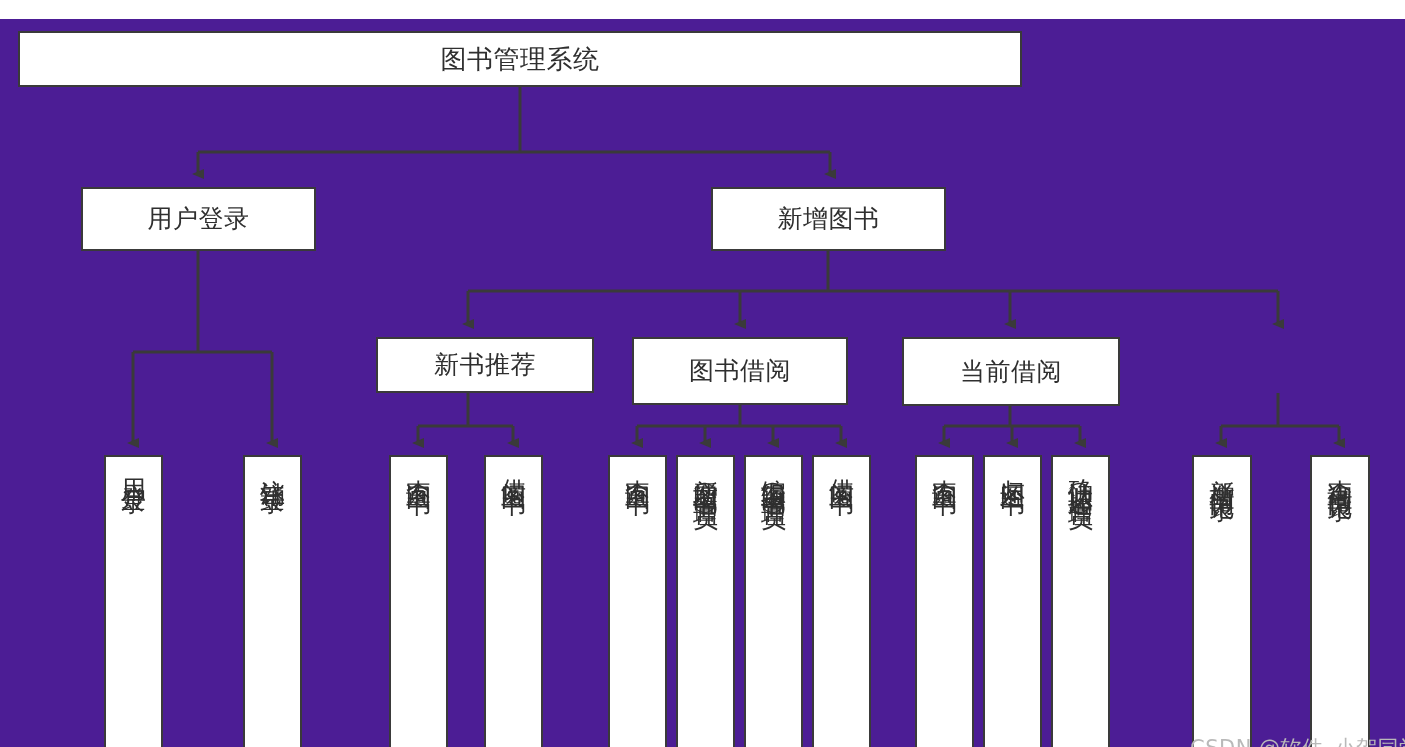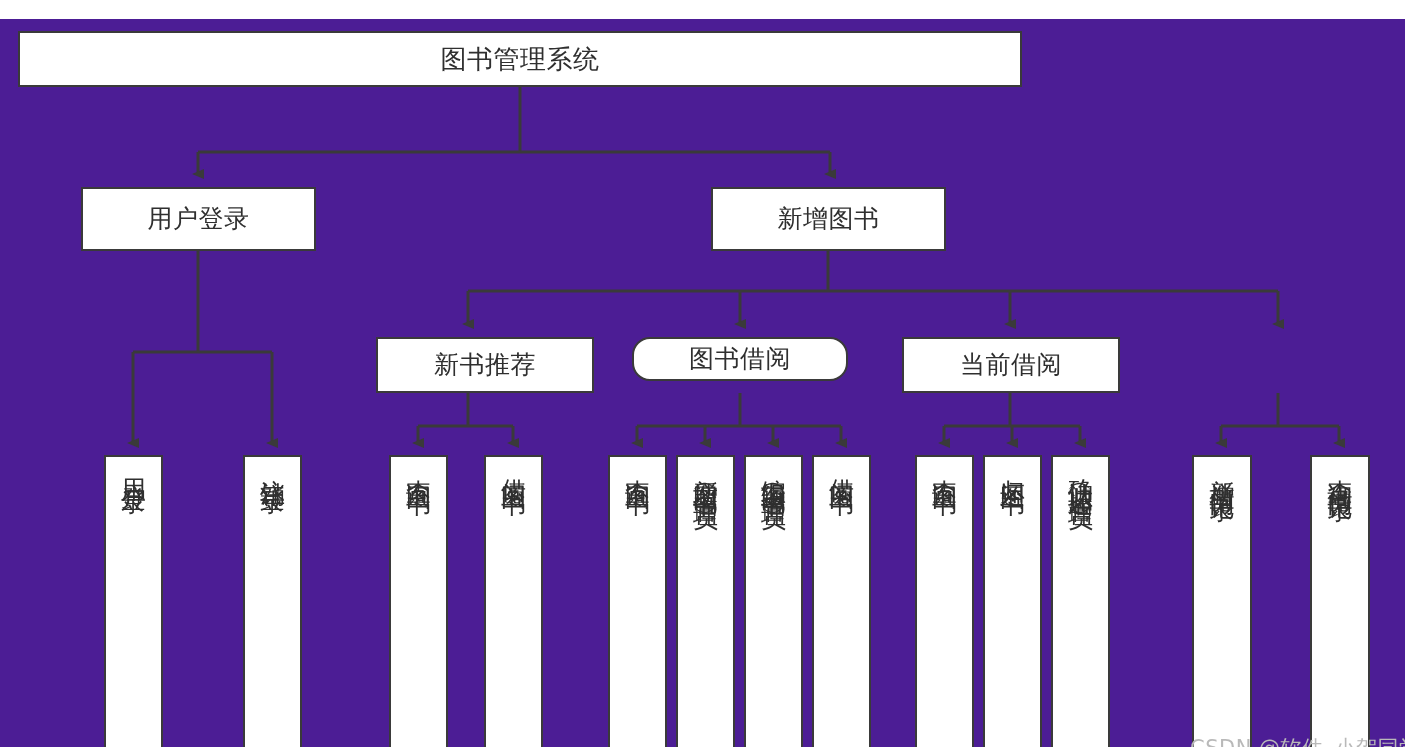--- a/index.html
+++ b/index.html
@@ -129,24 +129,24 @@
   <div class="node h" style="left:81px;top:168px;width:235px;height:64px;">
     <span class="label">用户登录</span>
   </div>
   <div class="node h" style="left:711px;top:168px;width:235px;height:64px;">
     <span class="label">新增图书</span>
   </div>
 
   <div class="node h" style="left:376px;top:318px;width:218px;height:56px;">
     <span class="label">新书推荐</span>
   </div>
-  <div class="node h" style="left:632px;top:318px;width:216px;height:44px;border-radius:18px;">
+  <div class="node h" style="left:632px;top:318px;width:216px;height:68px;">
     <span class="label">图书借阅</span>
   </div>
-  <div class="node h" style="left:902px;top:318px;width:218px;height:56px;">
+  <div class="node h" style="left:902px;top:318px;width:218px;height:69px;">
     <span class="label">当前借阅</span>
   </div>
 
   <div class="node v" style="left:104px;top:436px;width:59px;height:297px;">
     <span class="label">用户登录</span>
   </div>
   <div class="node v" style="left:243px;top:436px;width:59px;height:297px;">
     <span class="label">注销登录</span>
   </div>
 

